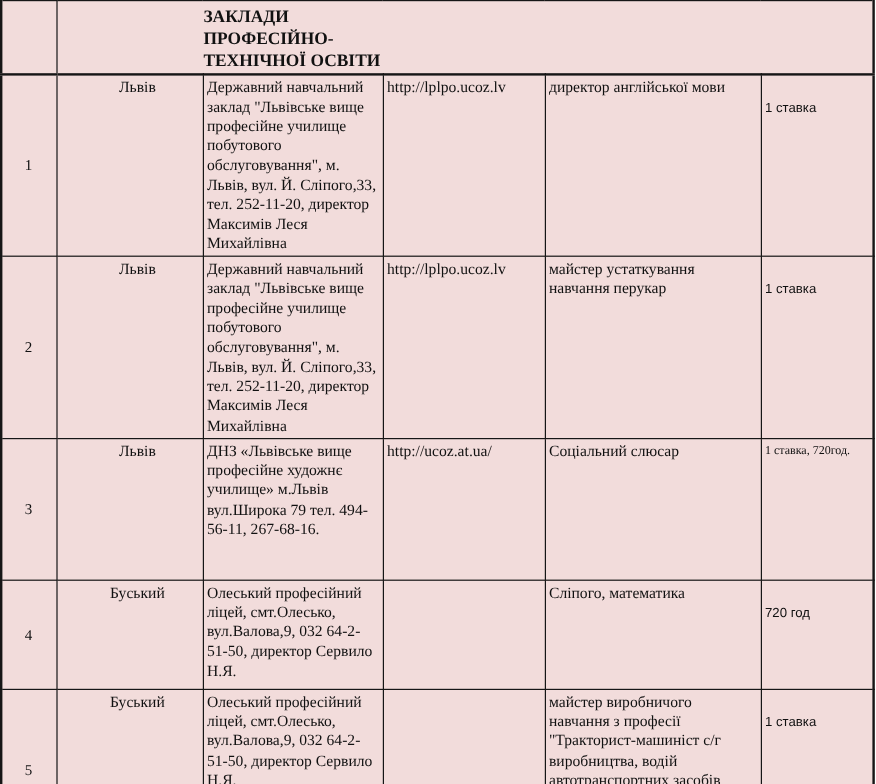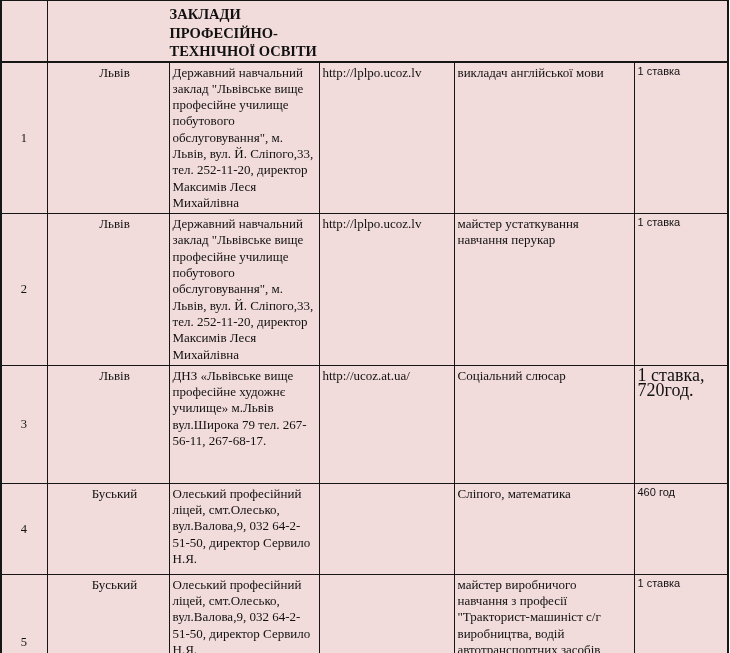--- a/index.html
+++ b/index.html
@@ -65,24 +65,24 @@
     font-size: 14.5px;
     line-height: 18.5px;
     width: 162px;
     margin-left: 122px;
     padding-top: 2px;
   }
   td.rate-cell.sans {
     font-family: "Liberation Sans", "DejaVu Sans", sans-serif;
     font-size: 11px;
     line-height: 14px;
-    padding-top: 1px;
+    padding-top: 20px;
   }
   td.rate-cell.serif {
-    font-size: 18px;
+    font-size: 10px;
     line-height: 15.5px;
   }
 </style>
 </head>
 <body>
 
 <div class="table-wrap">
   <table class="doc-table">
     <colgroup>
       <col class="c-num">
@@ -99,49 +99,49 @@
       <td class="header-cell" colspan="5">
         <div class="header-title">ЗАКЛАДИ ПРОФЕСІЙНО-ТЕХНІЧНОЇ ОСВІТИ</div>
       </td>
     </tr>
 
     <tr class="row-1">
       <td class="num-cell">1</td>
       <td class="region-cell">Львів</td>
       <td class="inst-cell">Державний навчальний заклад "Львівське вище професійне училище побутового обслуговування", м. Львів, вул. Й. Сліпого,33, тел. 252-11-20, директор Максимів Леся Михайлівна</td>
       <td class="url-cell">http://lplpo.ucoz.lv</td>
-      <td class="pos-cell">викладач англійської мови</td>
+      <td class="pos-cell">директор англійської мови</td>
       <td class="rate-cell sans">1 ставка</td>
     </tr>
 
     <tr class="row-2">
       <td class="num-cell">2</td>
       <td class="region-cell">Львів</td>
       <td class="inst-cell">Державний навчальний заклад "Львівське вище професійне училище побутового обслуговування", м. Львів, вул. Й. Сліпого,33, тел. 252-11-20, директор Максимів Леся Михайлівна</td>
       <td class="url-cell">http://lplpo.ucoz.lv</td>
       <td class="pos-cell">майстер устаткування навчання перукар</td>
       <td class="rate-cell sans">1 ставка</td>
     </tr>
 
     <tr class="row-3">
       <td class="num-cell">3</td>
       <td class="region-cell">Львів</td>
-      <td class="inst-cell">ДНЗ «Львівське вище професійне художнє училище»  м.Львів вул.Широка 79 тел. 267-56-11, 267-68-17.</td>
+      <td class="inst-cell">ДНЗ «Львівське вище професійне художнє училище»  м.Львів вул.Широка 79 тел. 494-56-11, 267-68-16.</td>
       <td class="url-cell">http://ucoz.at.ua/</td>
       <td class="pos-cell">Соціальний слюсар</td>
       <td class="rate-cell serif">1 ставка, 720год.</td>
     </tr>
 
     <tr class="row-4">
       <td class="num-cell">4</td>
       <td class="region-cell">Буський</td>
       <td class="inst-cell">Олеський професійний ліцей, смт.Олесько, вул.Валова,9, 032 64-2-51-50, директор Сервило Н.Я.</td>
       <td class="url-cell"></td>
       <td class="pos-cell">Сліпого, математика</td>
-      <td class="rate-cell sans">460 год</td>
+      <td class="rate-cell sans">720 год</td>
     </tr>
 
     <tr class="row-5">
       <td class="num-cell">5</td>
       <td class="region-cell">Буський</td>
       <td class="inst-cell">Олеський професійний ліцей, смт.Олесько, вул.Валова,9, 032 64-2-51-50, директор Сервило Н.Я.</td>
       <td class="url-cell"></td>
       <td class="pos-cell">майстер виробничого навчання з професії "Тракторист-машиніст с/г виробництва, водій автотранспортних засобів категрії "В" і "С", слюсар з ремонту с/г машин та устаткування</td>
       <td class="rate-cell sans">1 ставка</td>
     </tr>

